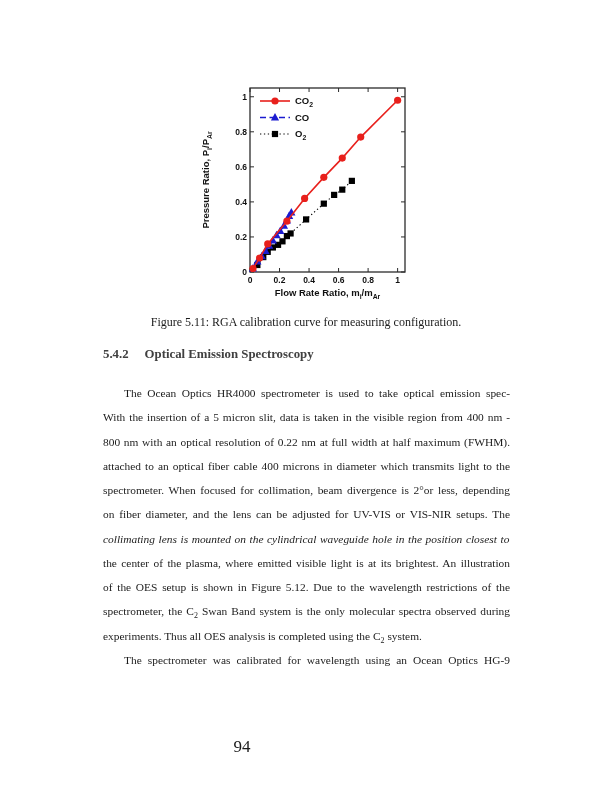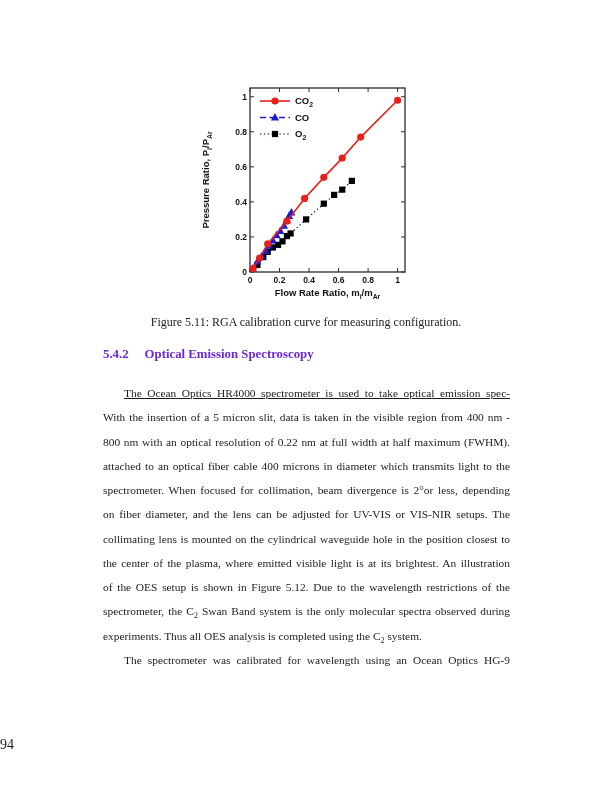--- a/index.html
+++ b/index.html
@@ -11,36 +11,36 @@
     color:#1a1a1a;
     overflow:hidden;
   }
   .chart-svg{position:absolute;left:193px;top:78px;width:238px;height:232px;}
   .caption{
     position:absolute;left:0;top:315px;width:612px;
     text-align:center;font-size:12px;color:#1b1b1b;
   }
   .heading{
     position:absolute;left:103px;top:347px;width:407px;
-    font-weight:bold;font-size:12.8px;color:#6d28d9;
+    font-weight:bold;font-size:12.8px;color:#404040;
   }
   .heading .sec-num{margin-right:16px;}
   .body-text{
     position:absolute;left:103px;top:381px;width:407px;
     font-size:11.4px;color:#1b1b1b;
   }
   .bline{
     display:block;height:24.25px;line-height:24.25px;
     white-space:nowrap;overflow:visible;
   }
   .bline.ind{padding-left:21px;}
   .bline sub{font-size:70%;line-height:0;}
   .pageno{
     position:absolute;left:0;top:737px;width:484px;
-    text-align:left;font-size:14px;color:#1b1b1b;
+    text-align:center;font-size:17px;color:#1b1b1b;
   }
 </style>
 </head>
 <body>
 
 <div class="page">
 
   <svg id="chart" class="chart-svg" viewBox="0 0 238 232" xmlns="http://www.w3.org/2000/svg">
       <rect x="57" y="10" width="155" height="184" fill="#fff" stroke="#2b2b2b" stroke-width="1.3"></rect>
       <line x1="57" y1="194" x2="57" y2="190" stroke="#2b2b2b" stroke-width="1"></line>
@@ -129,27 +129,27 @@
       <text x="102" y="59.4" text-anchor="start" fill="#111" font-family="&quot;Liberation Sans&quot;,sans-serif" font-weight="bold" font-size="9.5"><tspan>O</tspan><tspan font-size="6.84" dy="2.6">2</tspan></text>
     </svg>
 
   <div class="caption">Figure 5.11: RGA calibration curve for measuring configuration.</div>
 
   <div class="heading">
     <span class="sec-num">5.4.2</span><span>Optical Emission Spectroscopy</span>
   </div>
 
   <div class="body-text" id="body-text">
-      <div class="bline ind"><span style="word-spacing: 2.62358px; text-decoration: underline;">The Ocean Optics HR4000 spectrometer is used to take optical emission spec-</span></div>
+      <div class="bline ind"><span style="word-spacing: 2.62358px;">The Ocean Optics HR4000 spectrometer is used to take optical emission spec-</span></div>
       <div class="bline"><span style="word-spacing: 1.07205px;">With the insertion of a 5 micron slit, data is taken in the visible region from 400 nm -</span></div>
       <div class="bline"><span style="word-spacing: 0.875px;">800 nm with an optical resolution of 0.22 nm at full width at half maximum (FWHM).</span></div>
       <div class="bline"><span style="word-spacing: 1.23549px;">attached to an optical fiber cable 400 microns in diameter which transmits light to the</span></div>
       <div class="bline"><span style="word-spacing: 1.79062px;">spectrometer. When focused for collimation, beam divergence is 2°or less, depending</span></div>
       <div class="bline"><span style="word-spacing: 2.00446px;">on fiber diameter, and the lens can be adjusted for UV-VIS or VIS-NIR setups. The</span></div>
-      <div class="bline"><span style="word-spacing: 0.768029px;">collimating lens is mounted on the cylindrical waveguide hole in the position closest to</span></div>
+      <div class="bline"><span style="word-spacing: 0.768029px; font-style: italic;">collimating lens is mounted on the cylindrical waveguide hole in the position closest to</span></div>
       <div class="bline"><span style="word-spacing: 1.54911px;">the center of the plasma, where emitted visible light is at its brightest. An illustration</span></div>
       <div class="bline"><span style="word-spacing: 1.8875px;">of the OES setup is shown in Figure 5.12. Due to the wavelength restrictions of the</span></div>
       <div class="bline"><span style="word-spacing: 1.22526px;">spectrometer, the C<sub>2</sub> Swan Band system is the only molecular spectra observed during</span></div>
       <div class="bline"><span>experiments. Thus all OES analysis is completed using the C<sub>2</sub> system.</span></div>
       <div class="bline ind"><span style="word-spacing: 3.2375px;">The spectrometer was calibrated for wavelength using an Ocean Optics HG-9</span></div>
     </div>
 
   <div class="pageno">94</div>
 
 </div>

